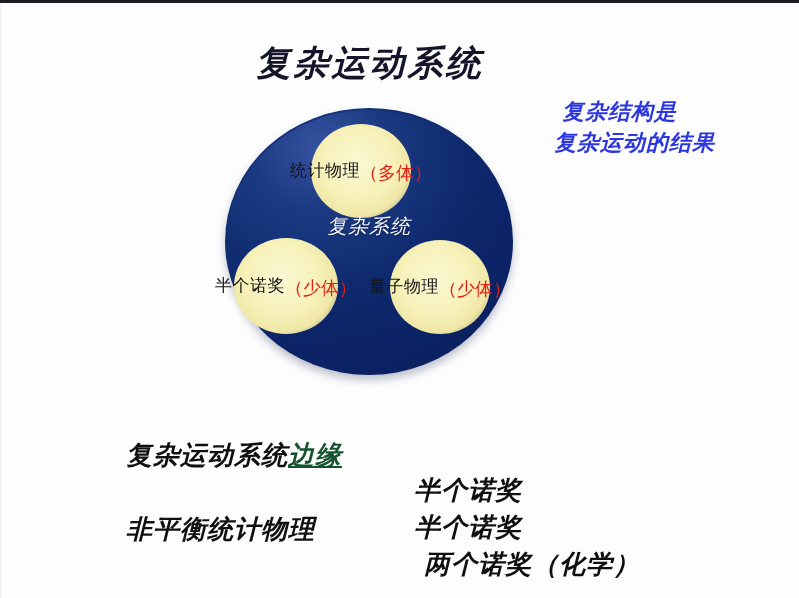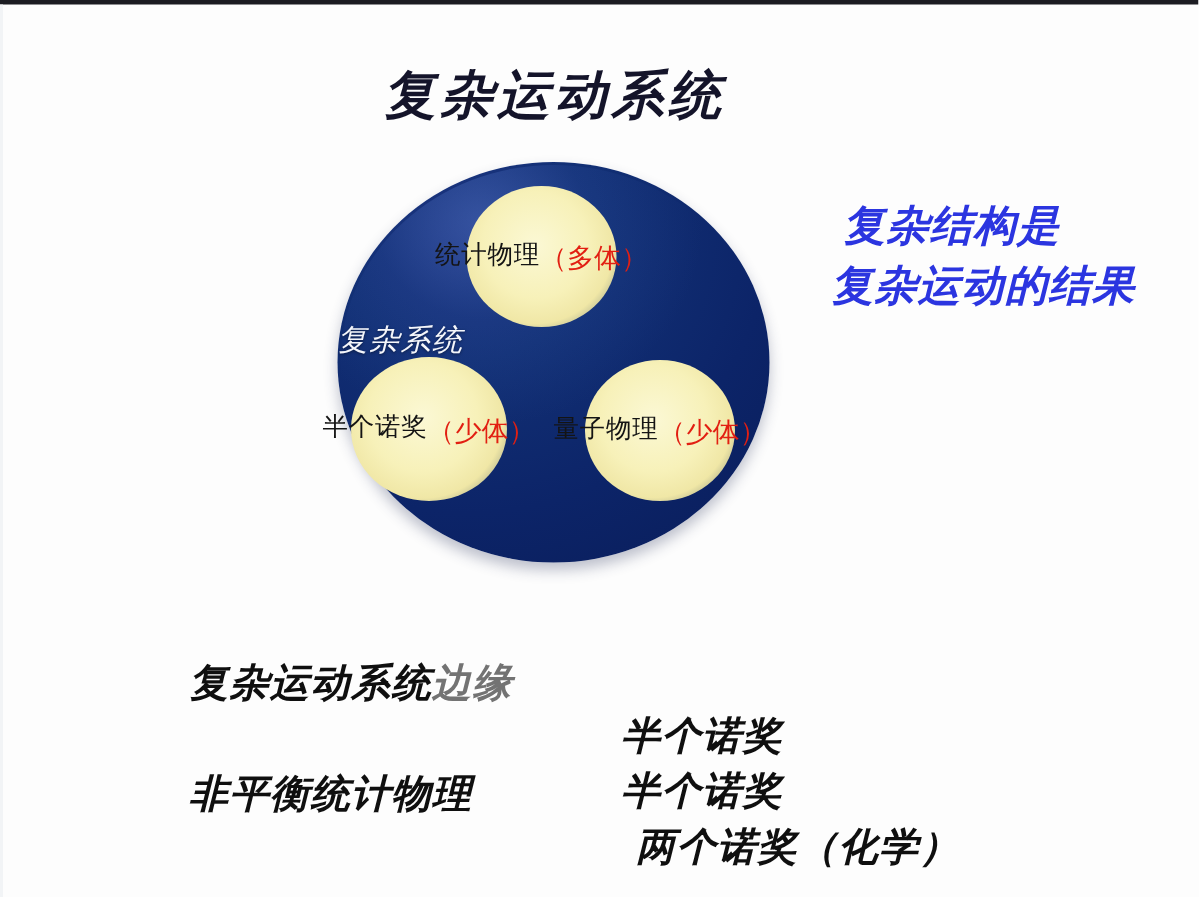--- a/index.html
+++ b/index.html
@@ -51,27 +51,26 @@
     white-space: nowrap;
   }
 
   
   .blue-note {
     position: absolute;
     left: 562px;
     top: 96px;
     width: 236px;
     font-family: "DejaVu Serif", "Liberation Serif", serif;
-    font-size: 28px;
+    font-size: 22px;
     font-weight: bold;
     font-style: italic;
     color: #2b35e0;
     line-height: 1.42;
     letter-spacing: 1px;
-    margin-top: 35px;
   }
   .blue-note .ln2 { margin-left: -8px; }
 
   
   .complex-circle {
     position: absolute;
     left: 225px;
     top: 108px;
     width: 288px;
     height: 267px;
@@ -140,20 +139,21 @@
   #node-stat  { left: 311px; top: 124px;  width: 100px; height: 94px; }
   #node-class { left: 234px; top: 238px;  width: 104px; height: 96px; }
   #node-quant { left: 390px; top: 240px;  width: 100px; height: 94px; }
 
   
   .center-label {
     position: absolute;
     left: 225px;
     top: 213px;
     width: 288px;
+    text-align: center;
     font-family: "DejaVu Serif", "Liberation Serif", serif;
     font-size: 20px;
     font-style: italic;
     color: #f4f6fb;
     letter-spacing: 1px;
     z-index: 4;
     text-shadow: 0 1px 2px rgba(0,0,0,0.45);
   }
 
   
@@ -168,21 +168,21 @@
     height: 37px;
     font-family: "DejaVu Serif", "Liberation Serif", serif;
     font-size: 26px;
     font-weight: bold;
     font-style: italic;
     color: #0f0f0f;
     letter-spacing: 1px;
     white-space: nowrap;
   }
   .brow .left-part  { position: absolute; left: 0;   top: 0; }
-  .brow .hl         { color: #737373; }
+  .brow .hl         { color: #14532d; text-decoration: underline; }
   .brow .right-part { position: absolute; top: 0; margin-top: 35px; }
   #brow-1 .right-part { left: 288px; }
   #brow-2 .right-part { left: 288px; }
   #brow-3 .right-part { left: 298px; }
 </style>
 </head>
 <body>
 
 <div id="slide">
 

